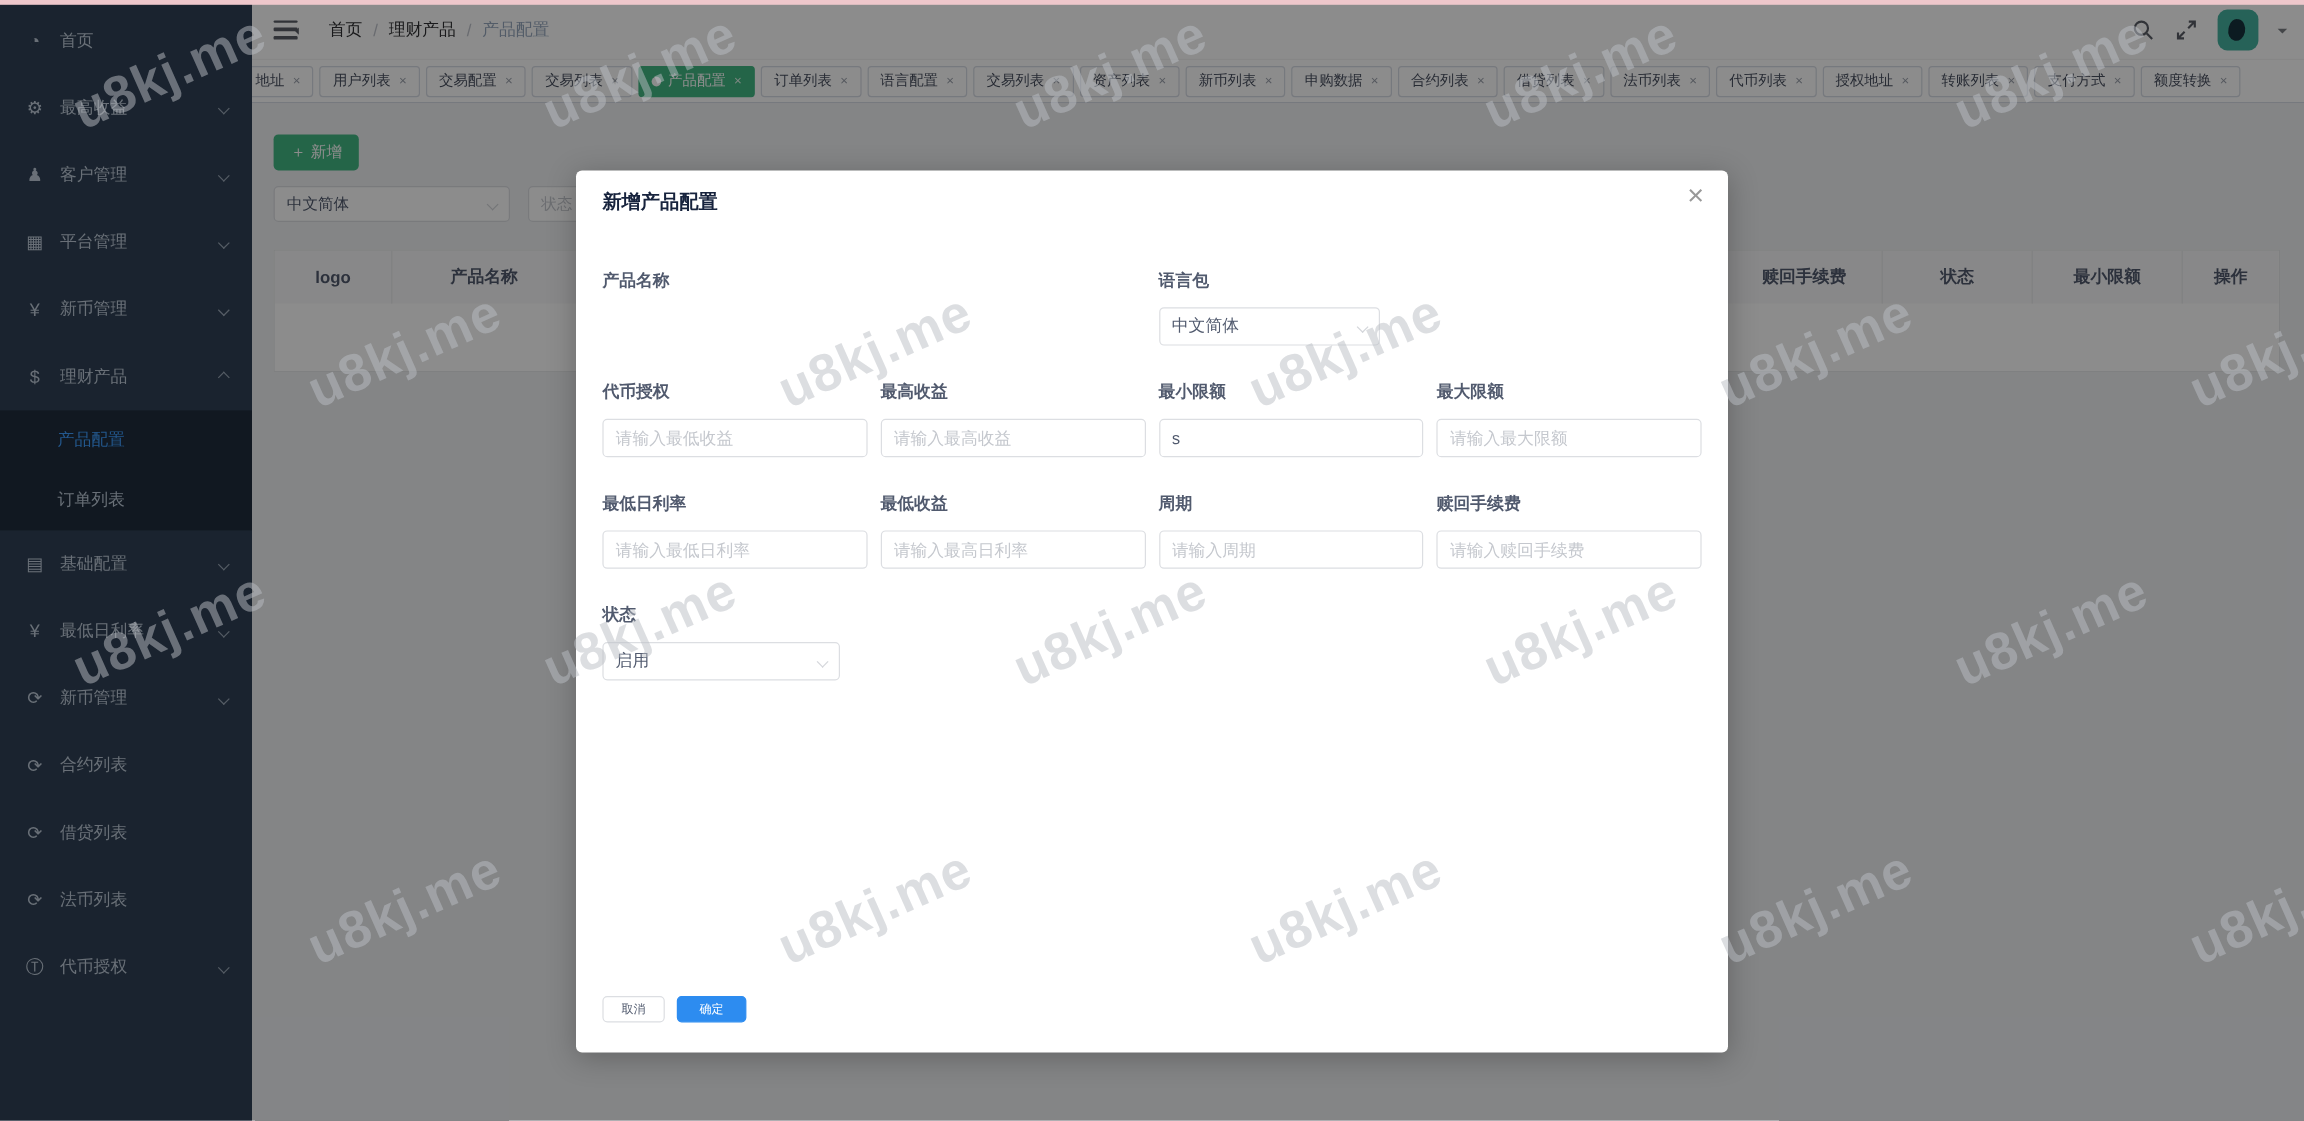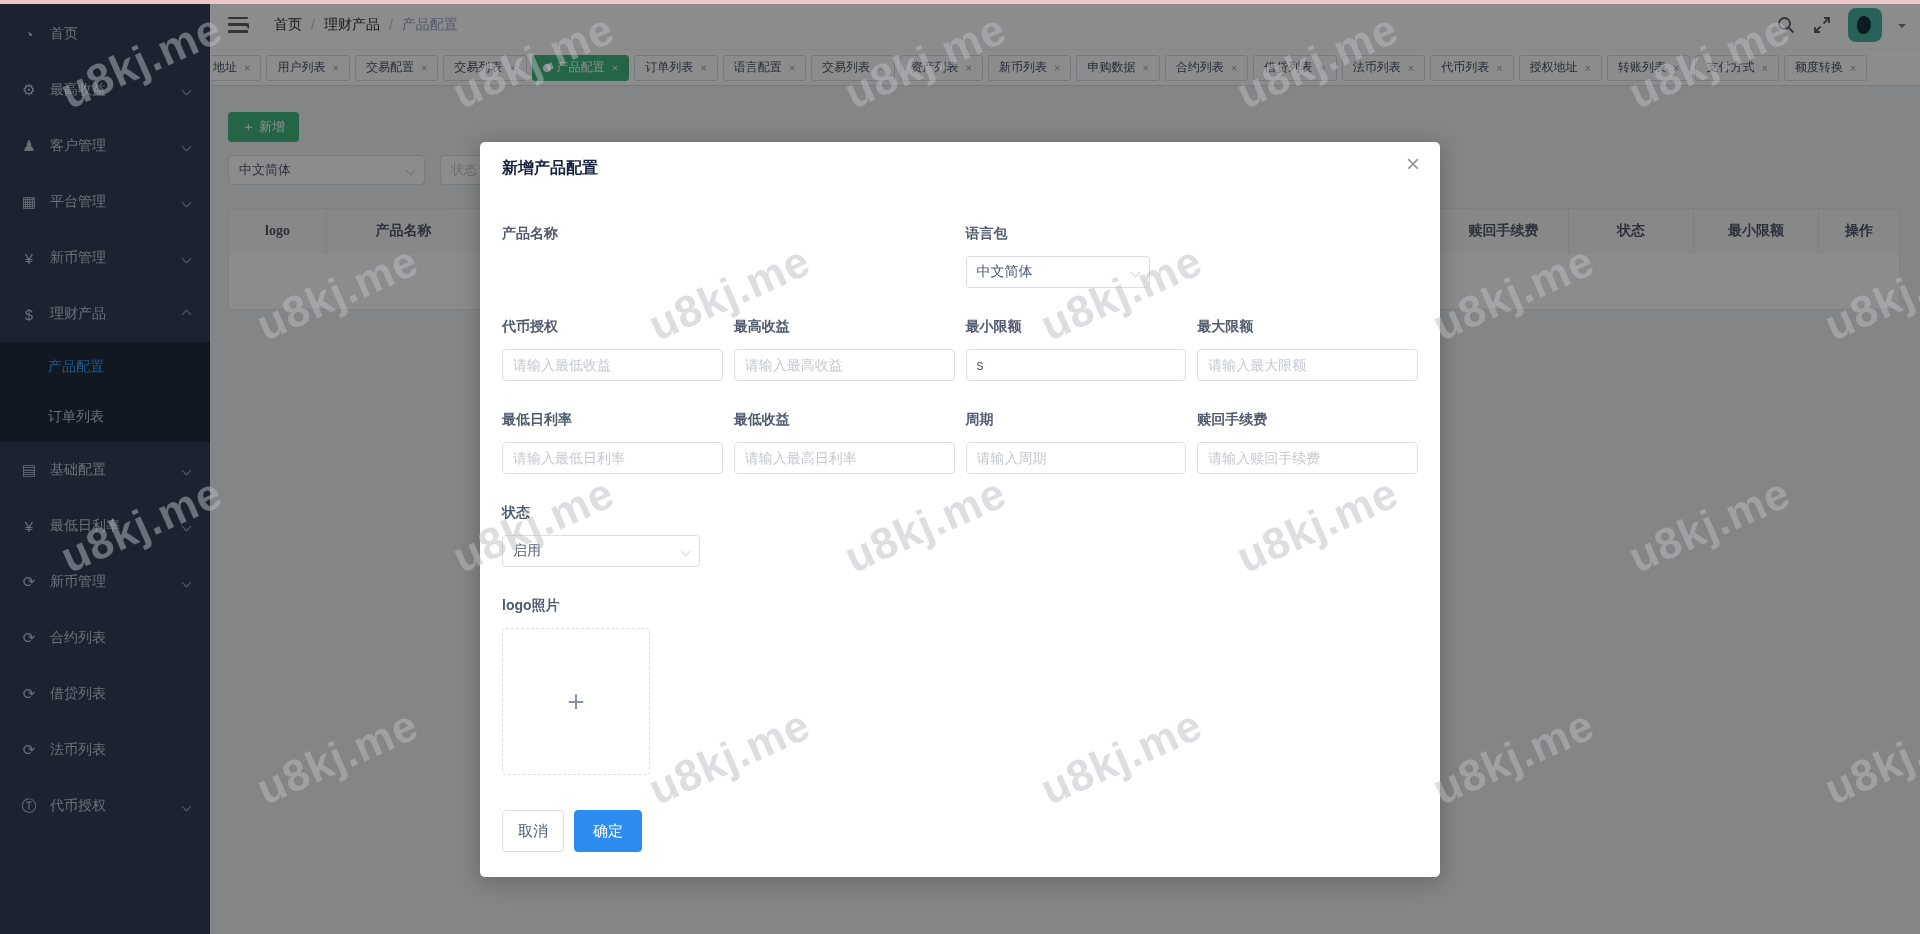--- a/index.html
+++ b/index.html
@@ -95,21 +95,21 @@
   .span2 { grid-column:1 / span 2; }
   .col3 { grid-column:3; }
   .col1 { grid-column:1; }
   .full { grid-column:1 / -1; }
   .w184 { max-width:184px; }
   .w198 { max-width:198px; }
   .upload-box { width:148px; height:147px; border:1px dashed #dcdee2; border-radius:4px; display:flex;
     align-items:center; justify-content:center; cursor:pointer; }
   .upload-plus { font-size:30px; font-weight:100; color:#8c939d; }
   .m-footer { position:absolute; left:22px; bottom:25px; display:flex; gap:10px; }
-  .btn { height:42px; border-radius:4px; font-size:15px; cursor:pointer; font-family:inherit; }
+  .btn { height:22px; border-radius:4px; font-size:10px; cursor:pointer; font-family:inherit; }
   .btn-cancel { background:#fff; border:1px solid #dcdee2; color:#515a6e; padding:0 15px; }
   .btn-ok { background:#2d8cf0; border:1px solid #2d8cf0; color:#fff; padding:0 18px; }
 
   
   .wm-layer { position:absolute; inset:0; z-index:30; pointer-events:none; overflow:hidden; }
   .wm { position:absolute; font-size:44px; color:rgba(185,190,196,.5); transform:rotate(-24deg);
     font-weight:bold; letter-spacing:1px; user-select:none; }
 </style>
 </head>
 <body>
@@ -310,21 +310,21 @@
           <span class="chev"></span>
         </div>
         <div class="f-select placeholder">
           <span class="grow">状态</span>
           <span class="chev"></span>
         </div>
       </div>
 
       <div class="table">
         <div class="t-head" id="table-head">
-            <div class="t-cell" style="width: 98px; font-family: Liberation Serif, serif;">logo</div>
+            <div class="t-cell" style="width: 98px;">logo</div>
             <div class="t-cell" style="width: 154px;">产品名称</div>
             <div class="t-cell spacer"></div>
             <div class="t-cell" style="width: 130px;">赎回手续费</div>
             <div class="t-cell" style="width: 125px;">状态</div>
             <div class="t-cell" style="width: 125px;">最小限额</div>
             <div class="t-cell" style="width: 80px;">操作</div>
           </div>
         <div class="t-row-empty"></div>
       </div>
     </div>
@@ -384,26 +384,20 @@
     </div>
 
     <div class="m-field col1">
       <span class="m-label">状态</span>
       <div class="m-select w198">
         <span class="grow">启用</span>
         <span class="chev"></span>
       </div>
     </div>
 
-    <div class="m-field full">
-      <span class="m-label">logo照片</span>
-      <div class="upload-box">
-        <span class="upload-plus">+</span>
-      </div>
-    </div>
   </div>
 
   <div class="m-footer">
     <button class="btn btn-cancel">取消</button>
     <button class="btn btn-ok">确定</button>
   </div>
 </div>
 
 <div class="wm-layer" id="wm-layer">
     <div class="wm" style="left: 56px; top: 36px;">u8kj.me</div>

